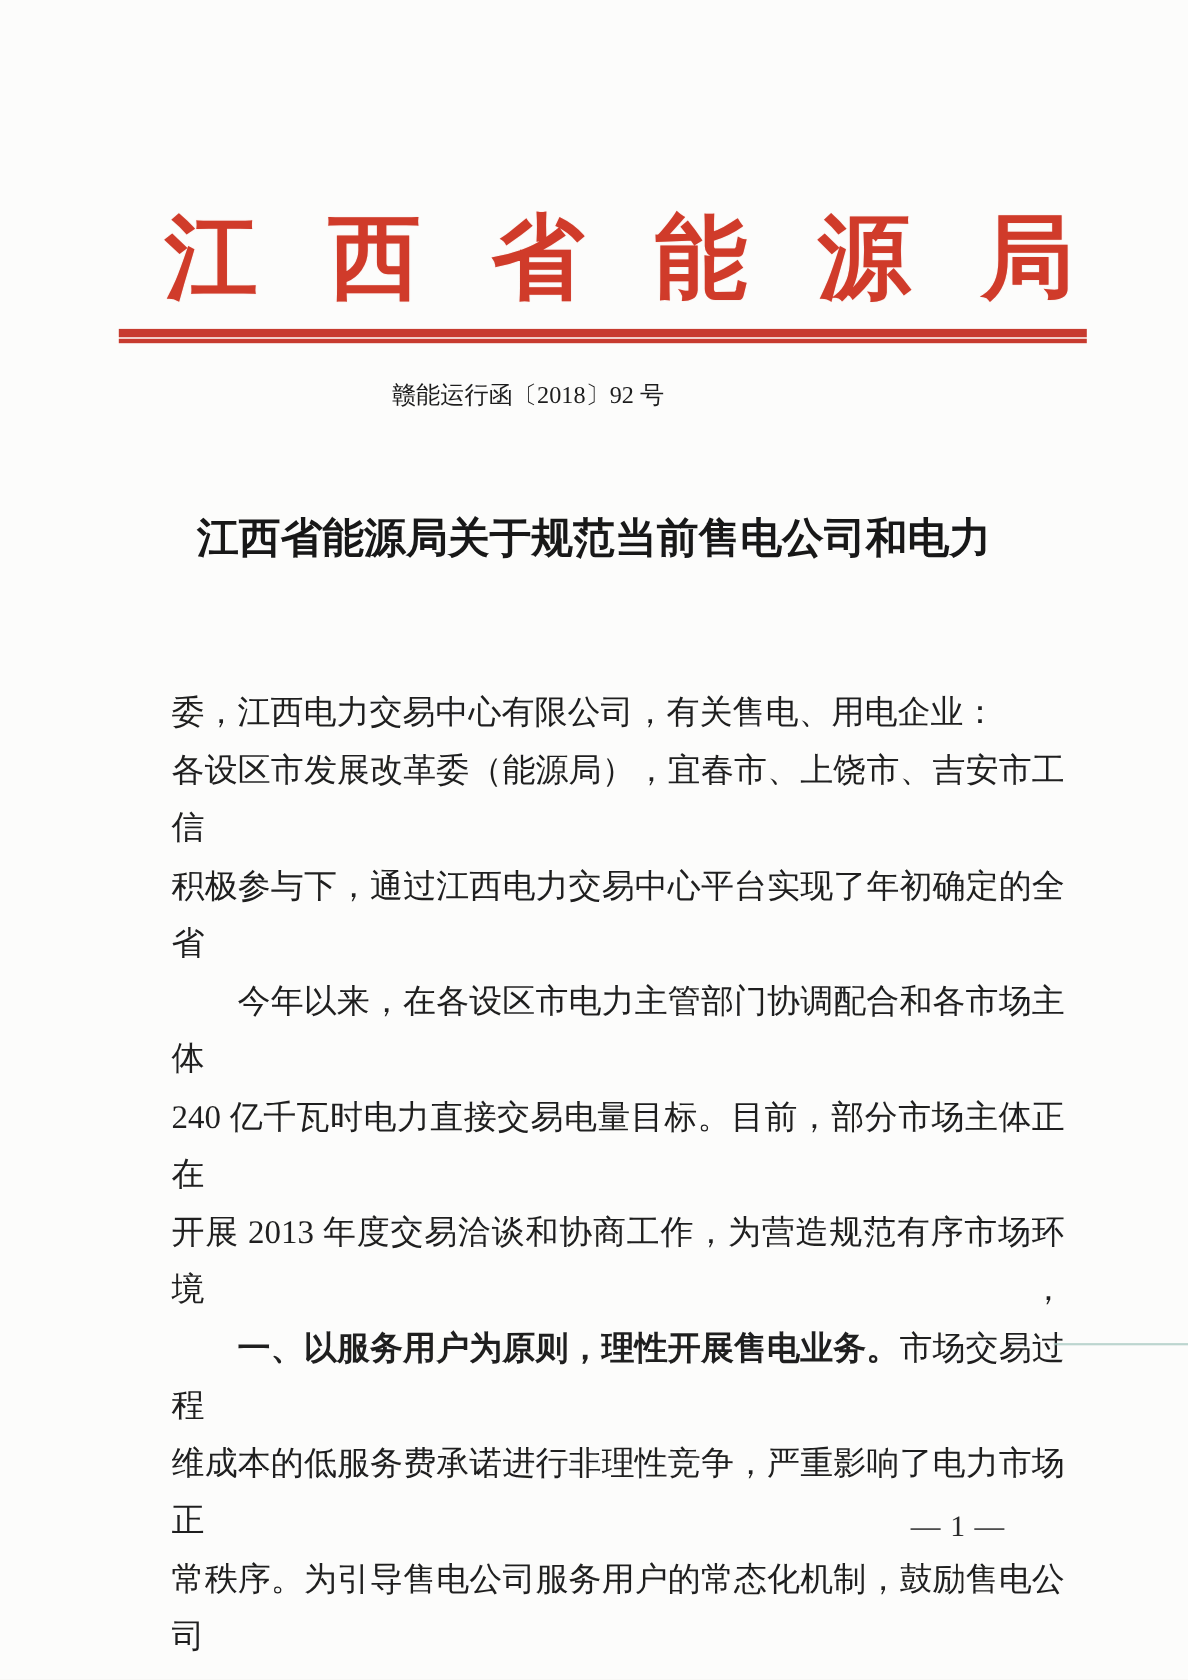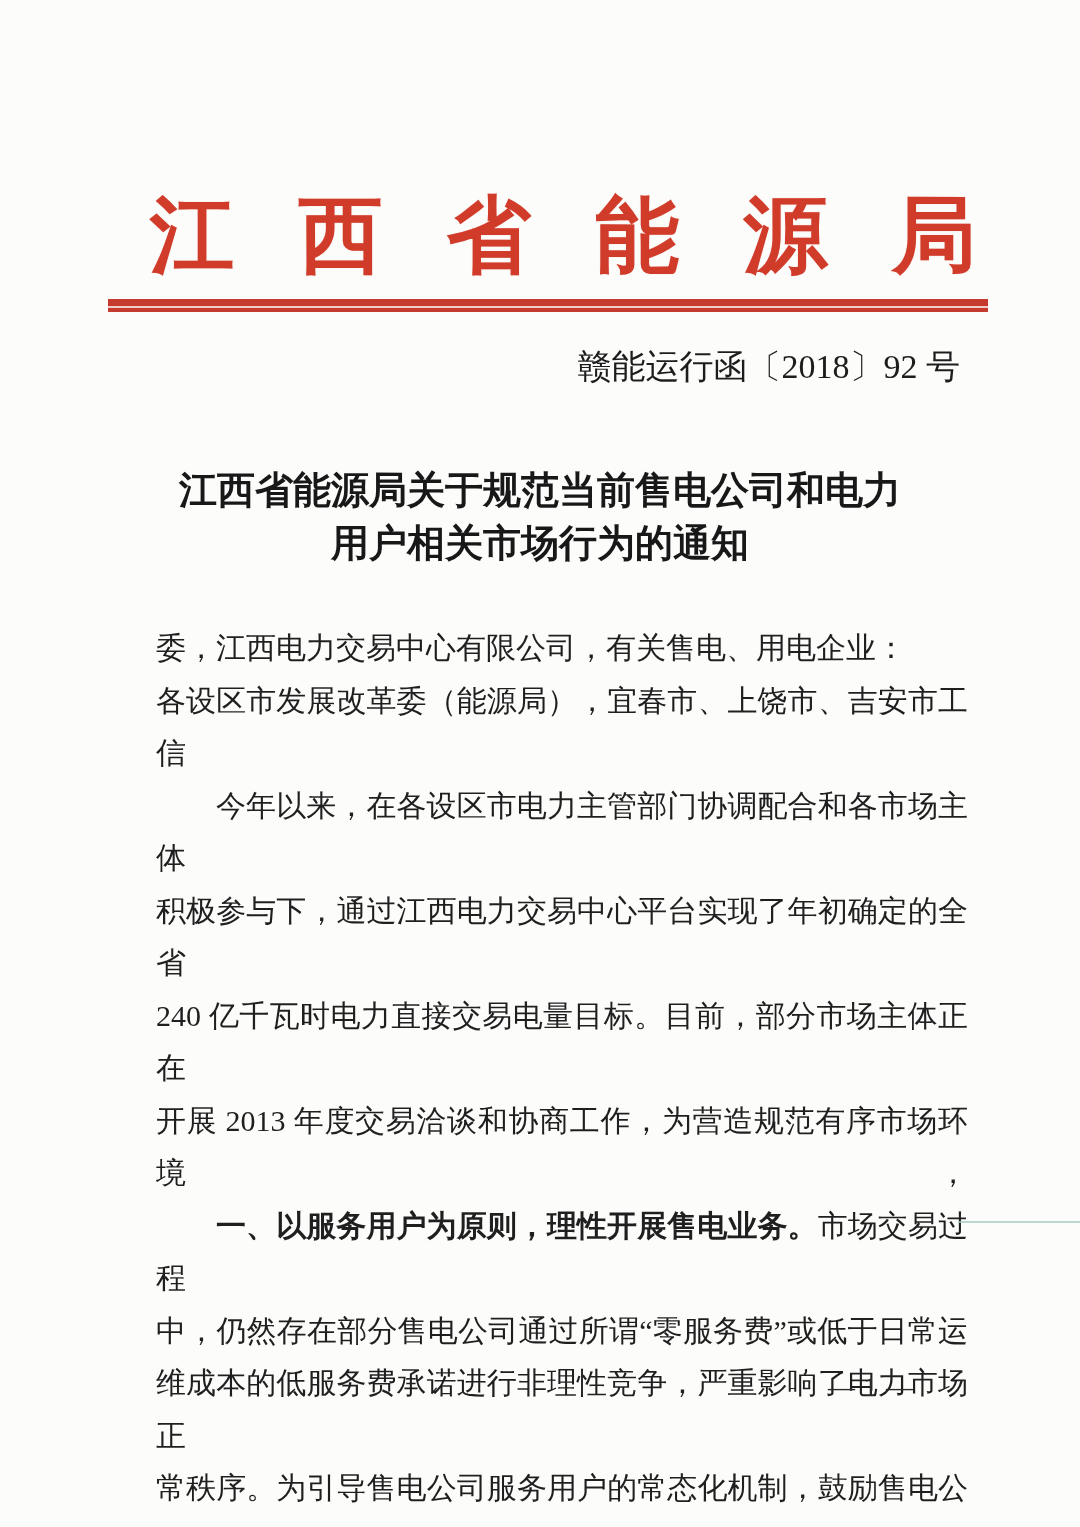--- a/index.html
+++ b/index.html
@@ -35,22 +35,22 @@
     width:880px; height:13px;
     background:linear-gradient(
       to bottom,
       #c73b2f 0px, #c73b2f 7px,
       #f0cdc7 7px, #f0cdc7 9px,
       #c73b2f 9px, #c73b2f 13px);
   }
   .doc-number{
     position:absolute;
     top:344px; left:0; right:120px;
-    text-align:right;
-    font-size:34px;
+    text-align:center;
+    font-size:22px;
     color:#1d1d1d;
   }
   
   .doc-title{
     position:absolute;
     top:464px; left:0;
     width:1080px;
     text-align:center;
     font-size:38px;
     line-height:53px;
@@ -108,32 +108,30 @@
     <span>源</span>
     <span>局</span>
   </div>
 
   <div class="red-rule"></div>
 
   <div class="doc-number">赣能运行函〔2018〕92 号</div>
 
   <div class="doc-title">
     <div>江西省能源局关于规范当前售电公司和电力</div>
-    <div>用户相关市场行为的通知</div>
   </div>
 
   <div class="bodytext">
     <div class="line short">委，江西电力交易中心有限公司，有关售电、用电企业：</div>
     <div class="line">各设区市发展改革委（能源局），宜春市、上饶市、吉安市工信</div>
+    <div class="line">积极参与下，通过江西电力交易中心平台实现了年初确定的全省</div>
     <div class="line indent">今年以来，在各设区市电力主管部门协调配合和各市场主体</div>
-    <div class="line">积极参与下，通过江西电力交易中心平台实现了年初确定的全省</div>
     <div class="line">240 亿千瓦时电力直接交易电量目标。目前，部分市场主体正在</div>
     <div class="line">开展 2013 年度交易洽谈和协商工作，为营造规范有序市场环境，</div>
     <div class="line indent"><b class="hei">一、以服务用户为原则，理性开展售电业务。</b><span>市场交易过程</span></div>
-    <div class="line">中，仍然存在部分售电公司通过所谓“零服务费”或低于日常运</div>
     <div class="line">维成本的低服务费承诺进行非理性竞争，严重影响了电力市场正</div>
     <div class="line">常秩序。为引导售电公司服务用户的常态化机制，鼓励售电公司</div>
 
   </div>
 
   <div class="scan-artifact"></div>
 
   <div class="page-number">— 1 —</div>
 
 </div>

